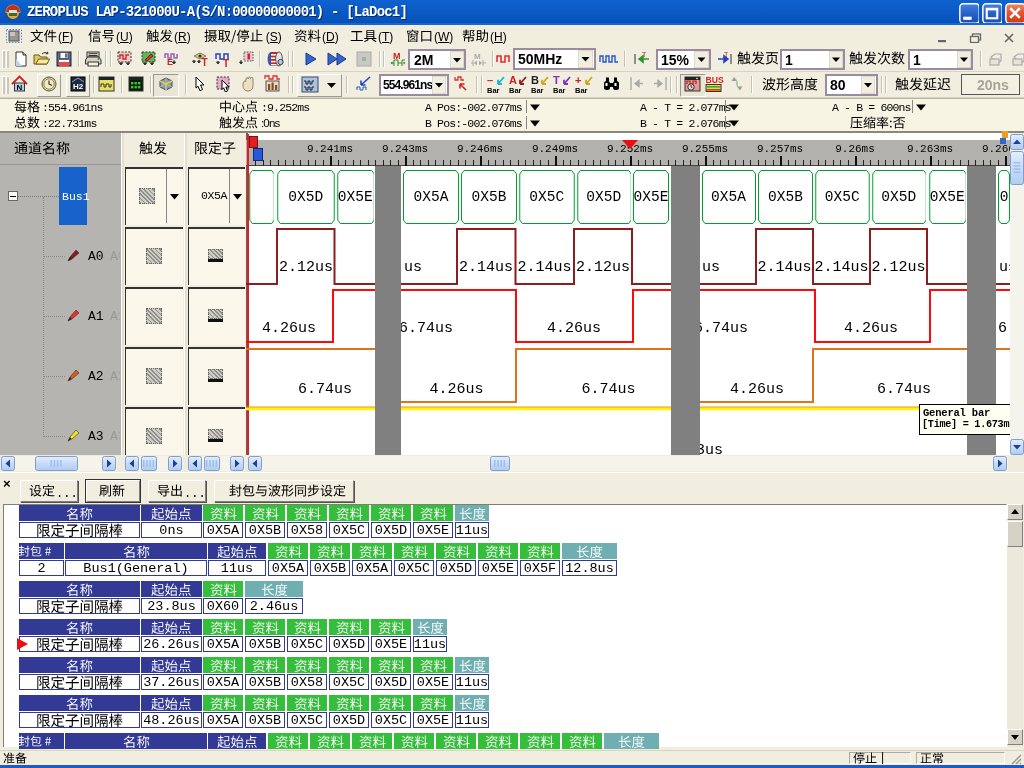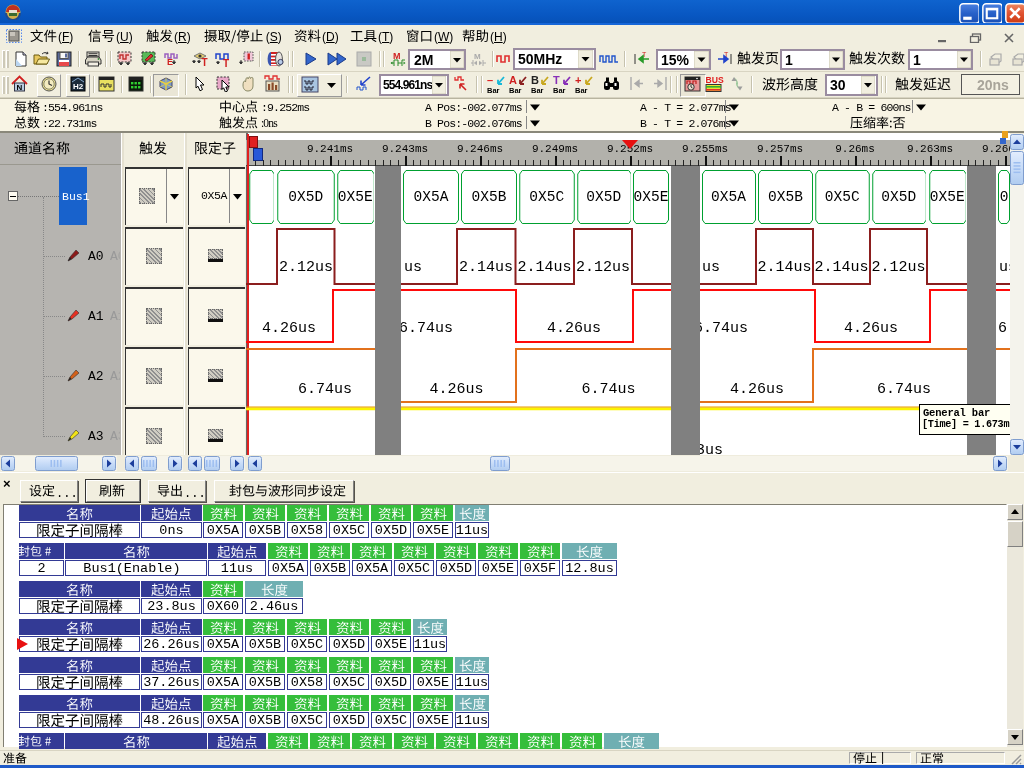--- a/index.html
+++ b/index.html
@@ -190,20 +190,21 @@
     </svg>
     <div style="position:absolute;left:0px;top:0px;width:1024px;height:25px;background:linear-gradient(180deg,#0F63CE,#0857C2 60%,#0650B6)"></div>
     <div style="position:absolute;left:0px;top:23px;width:1024px;height:2px;background:#1666D8"></div>
     <svg style="position:absolute;left:5px;top:4px" width="16" height="16" viewBox="0 0 16 16">
       <circle cx="8" cy="8" r="7.5" fill="#D4B04A"></circle>
       <path d="M1 8 A7 7 0 0 1 15 8 Z" fill="#C03020"></path>
       <rect x="4" y="6" width="8" height="5" fill="#E8E0D0"></rect>
       <rect x="4" y="9" width="8" height="3" fill="#3A6A30"></rect>
       <path d="M1 9 A7 7 0 0 0 15 9" fill="none" stroke="#204A8C" stroke-width="2"></path>
     </svg>
+    <div style="position:absolute;left:27px;top:5px;font-family:'Liberation Mono',monospace;font-size:14px;color:#FFF;font-weight:bold;white-space:pre;line-height:1;letter-spacing:-0.8px;text-shadow:1px 1px 0 #042A6A;">ZEROPLUS LAP-321000U-A(S/N:00000000001) - [LaDoc1]</div>
     <svg style="position:absolute;left:959px;top:3px" width="20" height="20" viewBox="0 0 19 19">
       <rect x="0.8" y="0.8" width="18.4" height="18.4" rx="3.2" fill="url(#btnb)" stroke="#FFF" stroke-width="1.4"></rect>
       <rect x="4" y="13" width="8" height="3" fill="#FFF"></rect>
     </svg>
     <svg style="position:absolute;left:982px;top:3px" width="20" height="20" viewBox="0 0 19 19">
       <rect x="0.8" y="0.8" width="18.4" height="18.4" rx="3.2" fill="url(#btnb)" stroke="#FFF" stroke-width="1.4"></rect>
       <rect x="4.5" y="5.5" width="10" height="9" fill="none" stroke="#FFF" stroke-width="2"></rect>
       <rect x="4.5" y="4.8" width="10" height="2.2" fill="#FFF"></rect>
     </svg>
     <svg style="position:absolute;left:1005px;top:3px" width="20" height="20" viewBox="0 0 19 19">
@@ -569,21 +570,21 @@
     <svg style="position:absolute;left:730px;top:76px" width="15" height="16" viewBox="0 0 15 16">
       <path d="M4 2 C9 4,4 9,9 12 M10 13 C5 11,10 6,5 3" stroke="#9CC89C" fill="none"></path>
       <polygon points="4,1 1.5,5 6.5,5" fill="#9C9C9C"></polygon>
       <polygon points="10,14.5 7.5,10.5 12.5,10.5" fill="#9C9C9C"></polygon>
     </svg>
     <div style="position:absolute;left:751px;top:76px;width:2px;height:17px;border-left:1px solid #C6C2AE;border-right:1px solid #FFF"></div>
     <svg style="position:absolute;left:762px;top:77px;" width="58" height="16" viewBox="0 0 58 16">
       <use href="#t10" transform="translate(0,12.3) scale(0.014)" fill="#000"></use>
     </svg>
     <div style="position:absolute;left:825px;top:74px;width:53px;height:22px;background:#FFF;border:2px solid #9A8CA0"></div>
-    <div style="position:absolute;left:830px;top:78px;font-family:'Liberation Sans',sans-serif;font-size:14px;color:#000;font-weight:bold;white-space:pre;line-height:1;">30</div>
+    <div style="position:absolute;left:830px;top:78px;font-family:'Liberation Sans',sans-serif;font-size:14px;color:#000;font-weight:bold;white-space:pre;line-height:1;">80</div>
     <svg style="position:absolute;left:861px;top:76px" width="14" height="18" viewBox="0 0 14 18">
       <rect x="0" y="0" width="14" height="18" fill="#F1EEDF" stroke="#CCC8B4"></rect>
       <polygon points="3,7 11,7 7,11.5" fill="#000"></polygon>
     </svg>
     <div style="position:absolute;left:881px;top:76px;width:2px;height:17px;border-left:1px solid #C6C2AE;border-right:1px solid #FFF"></div>
     <div style="position:absolute;left:885px;top:76px;width:2px;height:17px;border-left:1px solid #C6C2AE;border-right:1px solid #FFF"></div>
     <svg style="position:absolute;left:895px;top:77px;" width="58" height="16" viewBox="0 0 58 16">
       <use href="#t11" transform="translate(0,12.3) scale(0.014)" fill="#000"></use>
     </svg>
     <div style="position:absolute;left:961px;top:74px;width:59px;height:21px;background:#F4F1E3;border:1.5px solid #555"></div>
@@ -597,21 +598,21 @@
       <use href="#t13" transform="translate(0,11.4) scale(0.013)" fill="#000"></use>
     </svg>
     <div style="position:absolute;left:42px;top:118px;font-family:'Liberation Mono',monospace;font-size:11.5px;color:#000;font-weight:normal;white-space:pre;line-height:1;letter-spacing:-0.85px;">:22.731ms</div>
     <svg style="position:absolute;left:219px;top:100px;" width="41" height="15" viewBox="0 0 41 15">
       <use href="#t14" transform="translate(0,11.4) scale(0.013)" fill="#000"></use>
     </svg>
     <div style="position:absolute;left:261px;top:102px;font-family:'Liberation Mono',monospace;font-size:11.5px;color:#000;font-weight:normal;white-space:pre;line-height:1;letter-spacing:-0.85px;">:9.252ms</div>
     <svg style="position:absolute;left:219px;top:116px;" width="41" height="15" viewBox="0 0 41 15">
       <use href="#t15" transform="translate(0,11.4) scale(0.013)" fill="#000"></use>
     </svg>
-    <div style="position:absolute;left:261px;top:118px;font-family:Liberation Serif, serif;font-size:11.5px;color:#000;font-weight:normal;white-space:pre;line-height:1;letter-spacing:-0.85px;">:0ns</div>
+    <div style="position:absolute;left:261px;top:118px;font-family:Liberation Sans, sans-serif;font-size:11.5px;color:#000;font-weight:normal;white-space:pre;line-height:1;letter-spacing:-0.85px;">:0ns</div>
     <div style="position:absolute;left:425px;top:102px;font-family:'Liberation Mono',monospace;font-size:11.5px;color:#000;font-weight:normal;white-space:pre;line-height:1;letter-spacing:-0.85px;">A Pos:-002.077ms</div>
     <div style="position:absolute;left:425px;top:118px;font-family:'Liberation Mono',monospace;font-size:11.5px;color:#000;font-weight:normal;white-space:pre;line-height:1;letter-spacing:-0.85px;">B Pos:-002.076ms</div>
     <div style="position:absolute;left:526px;top:100px;width:1px;height:13px;background:#888"></div>
     <svg style="position:absolute;left:529px;top:103px" width="13" height="9" viewBox="0 0 13 9">
       <polygon points="1,1.5 11,1.5 6,7.5" fill="#000"></polygon>
     </svg>
     <div style="position:absolute;left:526px;top:116px;width:1px;height:13px;background:#888"></div>
     <svg style="position:absolute;left:529px;top:119px" width="13" height="9" viewBox="0 0 13 9">
       <polygon points="1,1.5 11,1.5 6,7.5" fill="#000"></polygon>
     </svg>
@@ -1135,21 +1136,21 @@
     <svg style="position:absolute;left:526.5px;top:544.5px;" width="29" height="16" viewBox="0 0 29 16">
       <use href="#t4" transform="translate(0,11.9) scale(0.0135)" fill="#FFF"></use>
     </svg>
     <div style="position:absolute;left:562px;top:543px;width:55px;height:16px;background:#6FAFB2;"></div>
     <svg style="position:absolute;left:576px;top:544.5px;" width="29" height="16" viewBox="0 0 29 16">
       <use href="#t26" transform="translate(0,11.9) scale(0.0135)" fill="#FFF"></use>
     </svg>
     <div style="position:absolute;left:19px;top:560px;width:45px;height:16px;background:#FFF;border:1px solid #333A95;"></div>
     <div style="position:absolute;left:37.45px;top:562px;font-family:'Liberation Mono',monospace;font-size:13.5px;color:#000;font-weight:normal;white-space:pre;line-height:1;">2</div>
     <div style="position:absolute;left:65px;top:560px;width:142px;height:16px;background:#FFF;border:1px solid #333A95;"></div>
-    <div style="position:absolute;left:83.35px;top:562px;font-family:'Liberation Mono',monospace;font-size:13.5px;color:#000;font-weight:normal;white-space:pre;line-height:1;">Bus1(Enable)</div>
+    <div style="position:absolute;left:83.35px;top:562px;font-family:'Liberation Mono',monospace;font-size:13.5px;color:#000;font-weight:normal;white-space:pre;line-height:1;">Bus1(General)</div>
     <div style="position:absolute;left:208px;top:560px;width:58px;height:16px;background:#FFF;border:1px solid #333A95;"></div>
     <div style="position:absolute;left:220.8px;top:562px;font-family:'Liberation Mono',monospace;font-size:13.5px;color:#000;font-weight:normal;white-space:pre;line-height:1;">11us</div>
     <div style="position:absolute;left:268px;top:560px;width:40px;height:16px;background:#FFF;border:1px solid #333A95;"></div>
     <div style="position:absolute;left:271.8px;top:562px;font-family:'Liberation Mono',monospace;font-size:13.5px;color:#000;font-weight:normal;white-space:pre;line-height:1;">0X5A</div>
     <div style="position:absolute;left:310px;top:560px;width:40px;height:16px;background:#FFF;border:1px solid #333A95;"></div>
     <div style="position:absolute;left:313.8px;top:562px;font-family:'Liberation Mono',monospace;font-size:13.5px;color:#000;font-weight:normal;white-space:pre;line-height:1;">0X5B</div>
     <div style="position:absolute;left:352px;top:560px;width:40px;height:16px;background:#FFF;border:1px solid #333A95;"></div>
     <div style="position:absolute;left:355.8px;top:562px;font-family:'Liberation Mono',monospace;font-size:13.5px;color:#000;font-weight:normal;white-space:pre;line-height:1;">0X5A</div>
     <div style="position:absolute;left:394px;top:560px;width:40px;height:16px;background:#FFF;border:1px solid #333A95;"></div>
     <div style="position:absolute;left:397.8px;top:562px;font-family:'Liberation Mono',monospace;font-size:13.5px;color:#000;font-weight:normal;white-space:pre;line-height:1;">0X5C</div>

